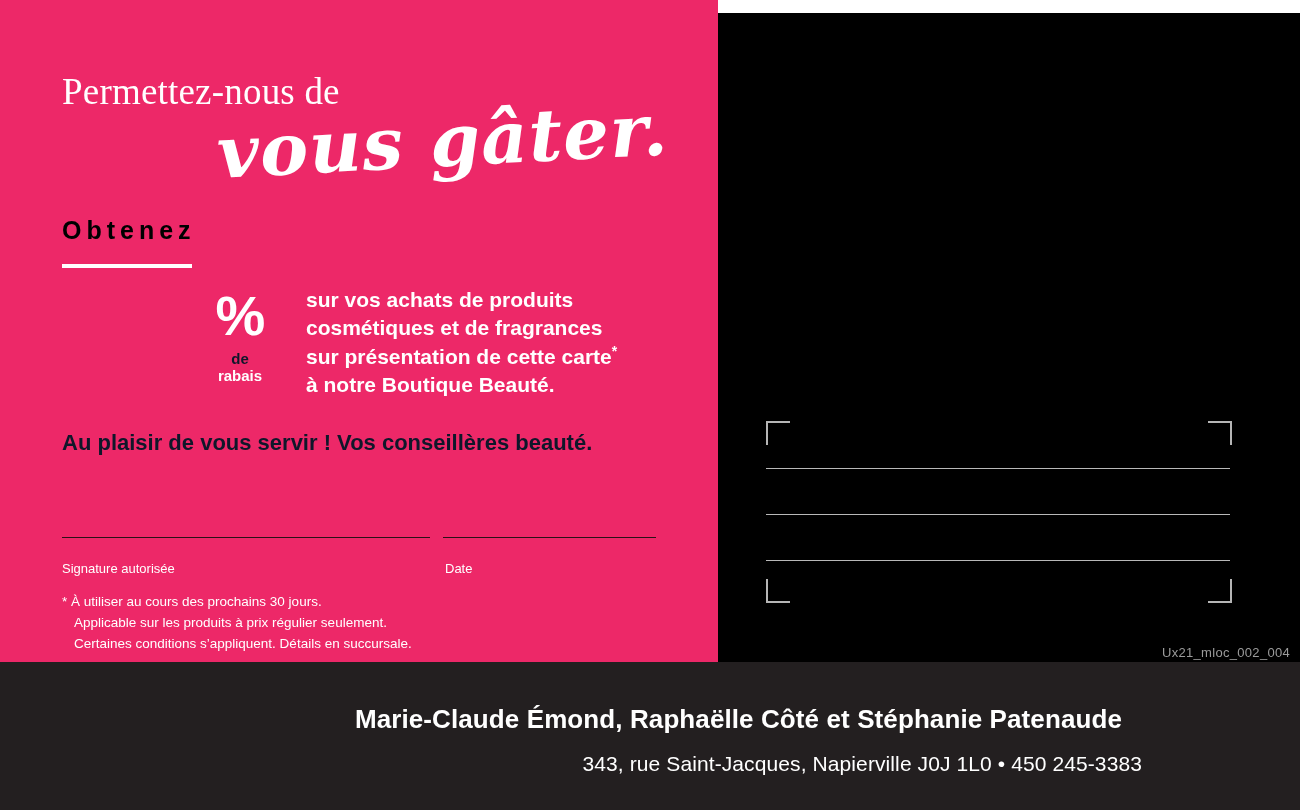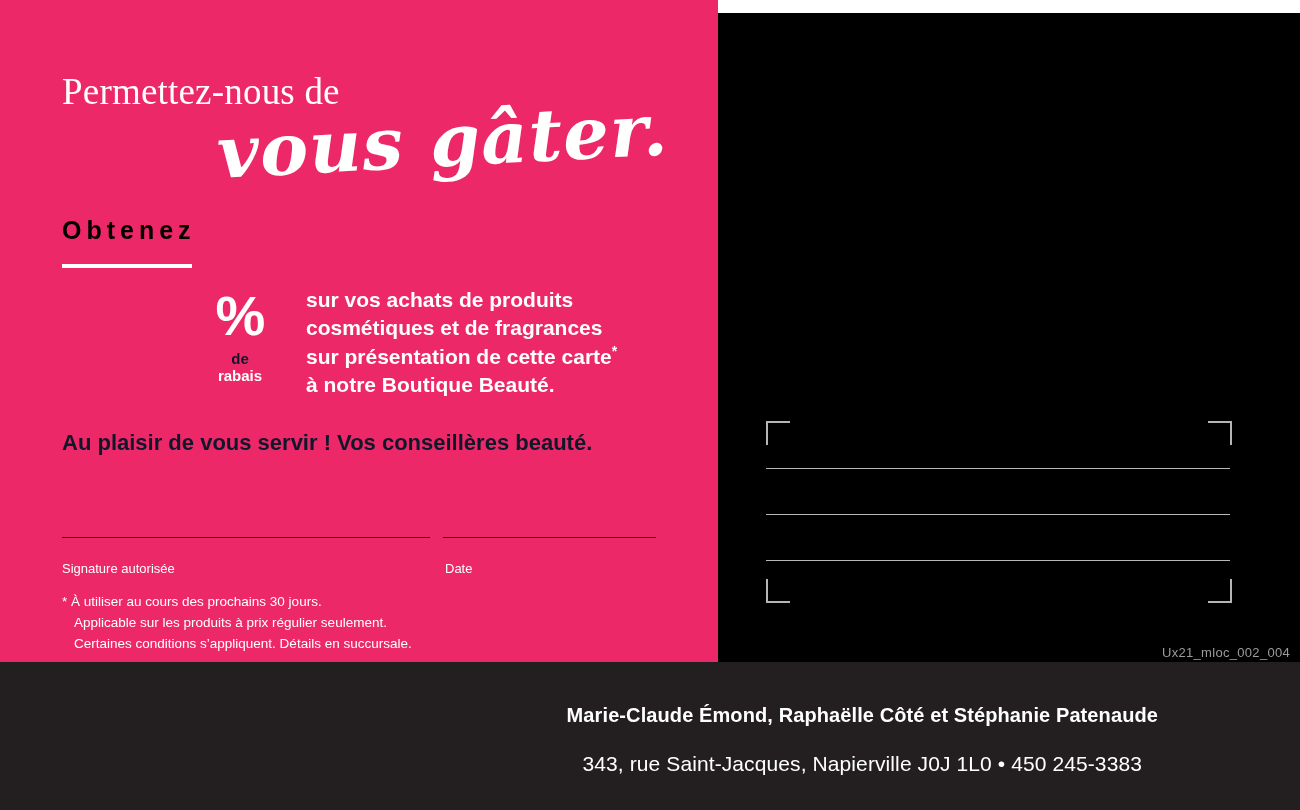--- a/index.html
+++ b/index.html
@@ -218,25 +218,24 @@
     height: 148px;
     background: #231f20;
   }
 
   .footer-names {
     position: absolute;
     left: 0;
     top: 42px;
     width: 1122px;
     text-align: right;
-    font-size: 20px;
+    font-size: 26px;
     font-weight: 700;
     color: #ffffff;
     letter-spacing: 0.1px;
-    padding-left: 36px;
   }
 
   .footer-addr {
     position: absolute;
     left: 0;
     top: 90px;
     width: 1122px;
     text-align: right;
     font-size: 21px;
     color: #ffffff;

